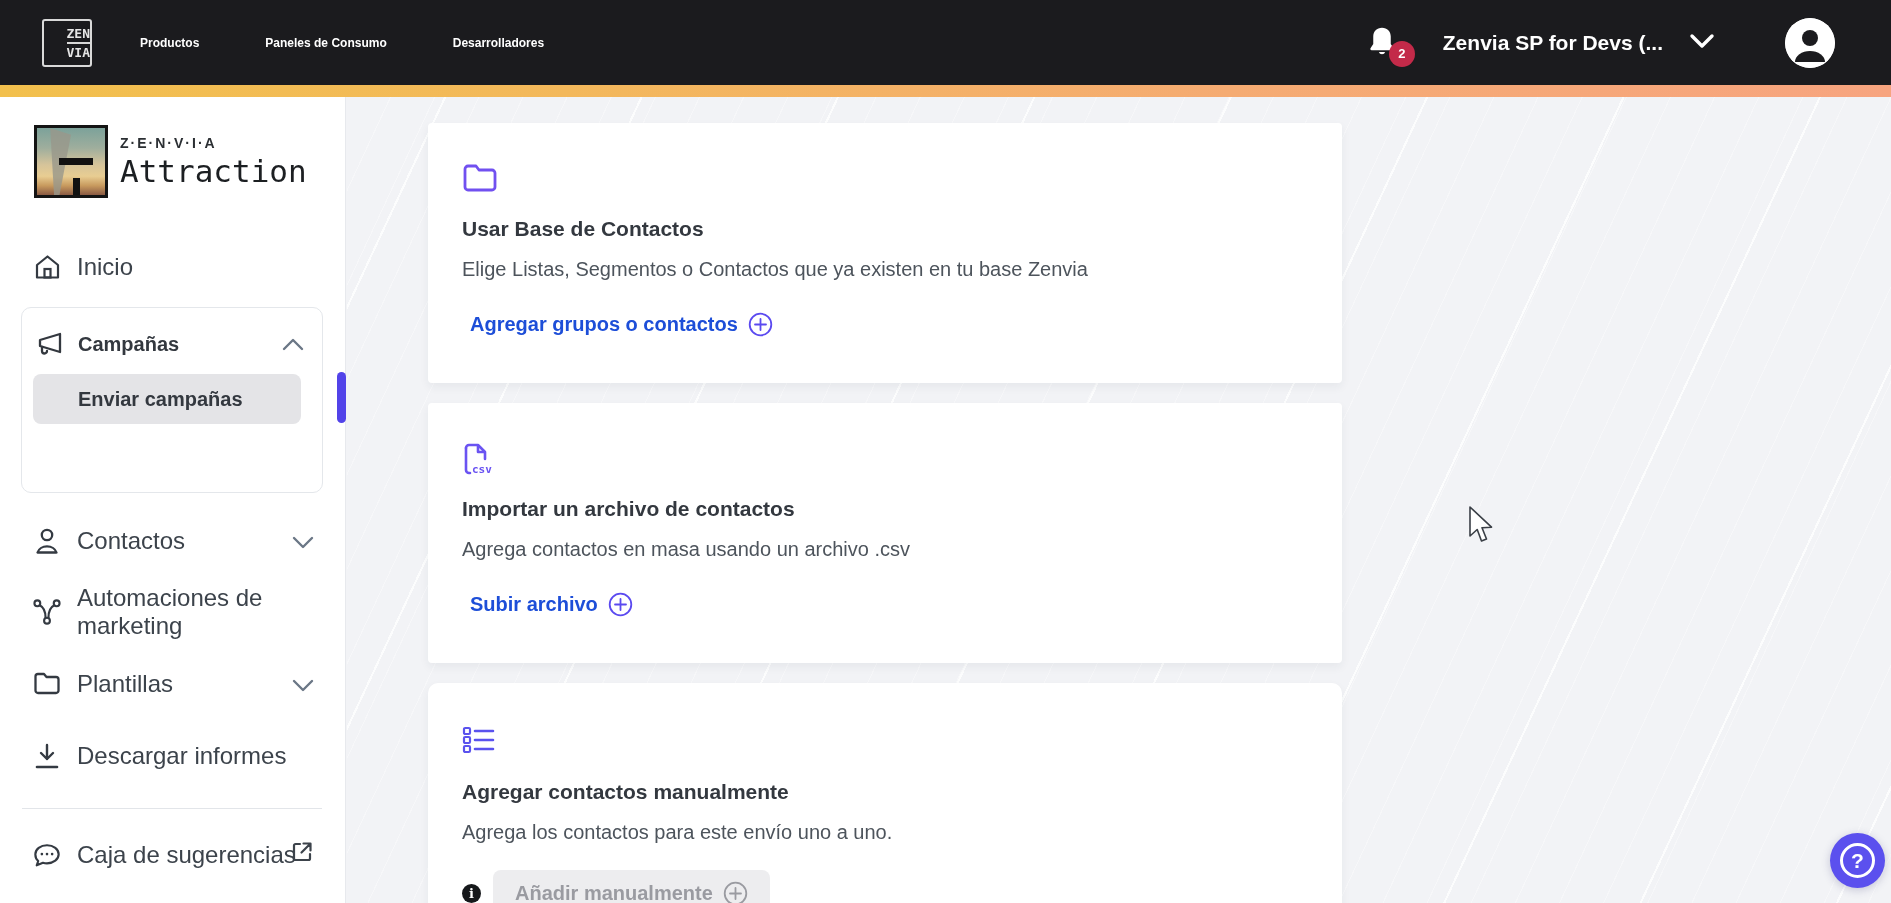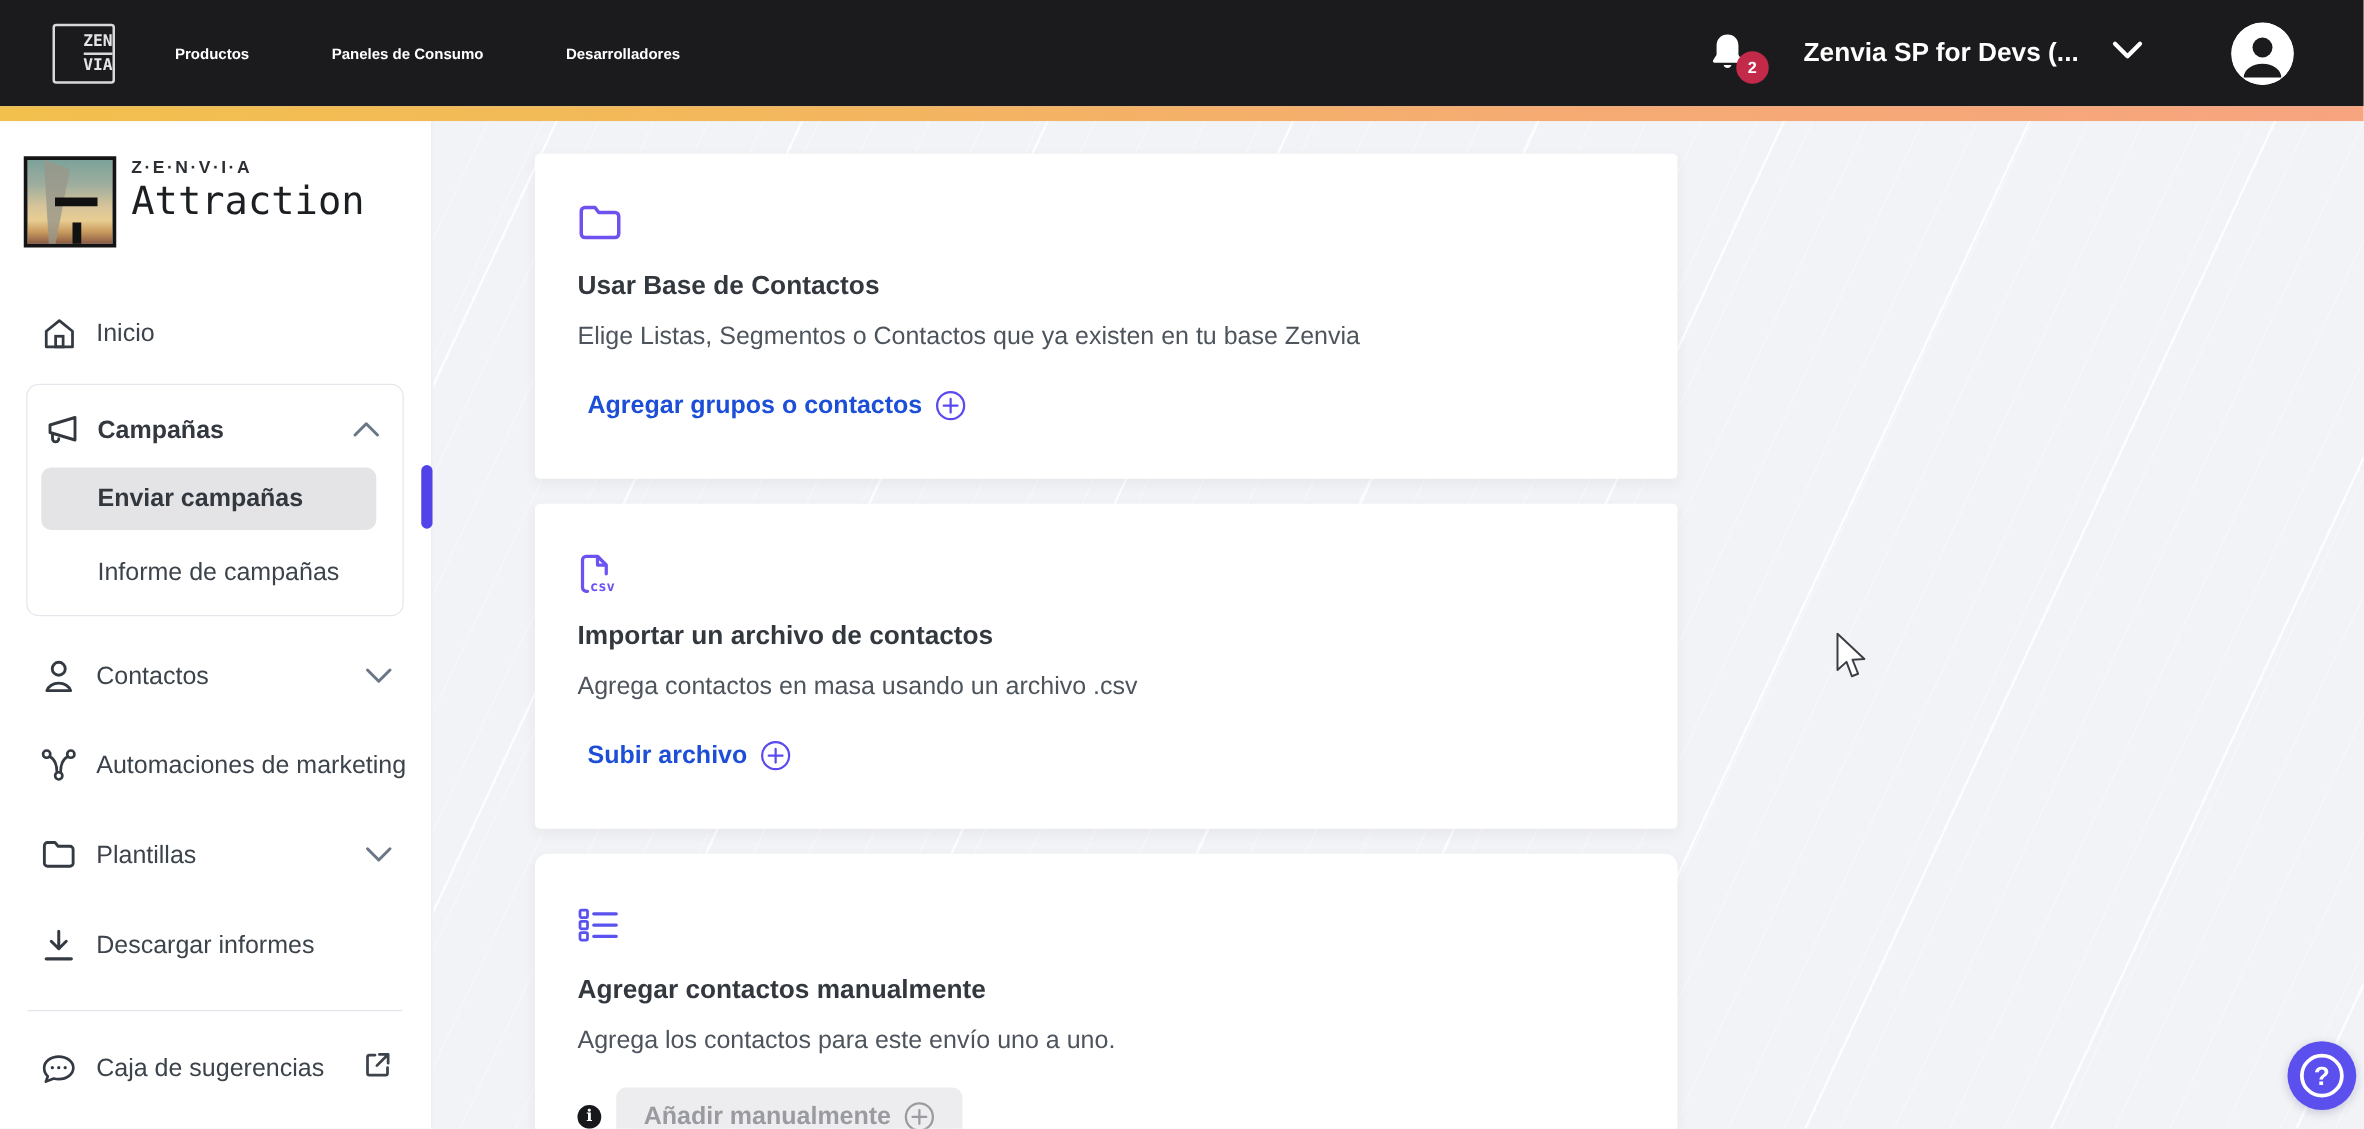--- a/index.html
+++ b/index.html
@@ -46,39 +46,39 @@
   .grad-bar {
     position:absolute; top:85px; left:0; width:1891px; height:12px;
     background:linear-gradient(90deg,#f2c04d 0%,#f3b85b 30%,#f5ab72 65%,#f7a47f 100%);
   }
 
   
   .sidebar {
     position:absolute; top:97px; left:0; width:346px; height:806px;
     background:#ffffff; border-right:1px solid #e7e9ed;
   }
-  .brand { position:absolute; top:28px; left:19px; display:flex; }
+  .brand { position:absolute; top:28px; left:34px; display:flex; align-items:center; }
   .brand-img {
     width:74px; height:73px; border:3px solid #141414; position:relative;
     background:linear-gradient(180deg,#7ca29a 0%,#9fae9d 30%,#d6c49a 55%,#e8cd92 72%,#c89a5e 86%,#8a5a43 100%);
     overflow:hidden; flex:0 0 auto;
   }
   .brand-img .funnel {
     position:absolute; left:8px; top:0; width:26px; height:68px; background:#98978b;
     clip-path:polygon(20% 0,100% 10%,55% 100%,35% 100%); opacity:.8;
   }
   .brand-img .bar-h { position:absolute; left:22px; top:30px; width:34px; height:7px; background:#111; }
   .brand-img .bar-v { position:absolute; left:36px; top:50px; width:7px; height:20px; background:#111; }
   .brand-text { margin-left:12px; }
   .brand-top { font-size:14px; letter-spacing:2px; color:#2b2f33; font-weight:600; }
   .brand-name { font-family:"DejaVu Sans Mono",monospace; font-size:31px; color:#1c1f22; margin-top:2px; }
 
   .side-row {
     position:absolute; left:0; width:346px; height:44px; display:flex;
-    align-items:center; padding-left:33px; font-size:20px; color:#3c434b;
+    align-items:center; padding-left:33px; font-size:24px; color:#3c434b;
     cursor:pointer;
   }
   .side-row .ic { width:28px; display:flex; justify-content:center; margin-right:16px; color:#343a42; flex:0 0 auto;}
   .side-row .chev { position:absolute; right:32px; color:#6b7786; }
 
   .camp-box {
     position:absolute; top:210px; left:21px; width:302px; height:186px;
     border:1px solid #e4e7eb; border-radius:10px; background:#fff;
   }
   .camp-head {
@@ -222,21 +222,20 @@
           </svg>
       </span>
       <span>Campañas</span>
       <span class="chev">
         <svg width="22" height="13" viewBox="0 0 22 13">
             <polyline points="2,11 11,2 20,11" fill="none" stroke="#6b7786" stroke-width="2.4" stroke-linecap="round" stroke-linejoin="round"></polyline>
           </svg>
       </span>
     </div>
     <div class="sub-active">Enviar campañas</div>
-    <div class="sub-item">Informe de campañas</div>
   </div>
   <div class="active-indicator"></div>
 
   <div class="side-row" style="top:422px;">
     <span class="ic">
       <svg width="26" height="28" viewBox="0 0 26 28">
           <circle cx="13" cy="8" r="5.2" fill="none" stroke="#343a42" stroke-width="2.3"></circle>
           <path d="M3.5 25.5a9.8 8 0 0 1 19 0z" fill="none" stroke="#343a42" stroke-width="2.3" stroke-linejoin="round"></path>
         </svg>
     </span>

